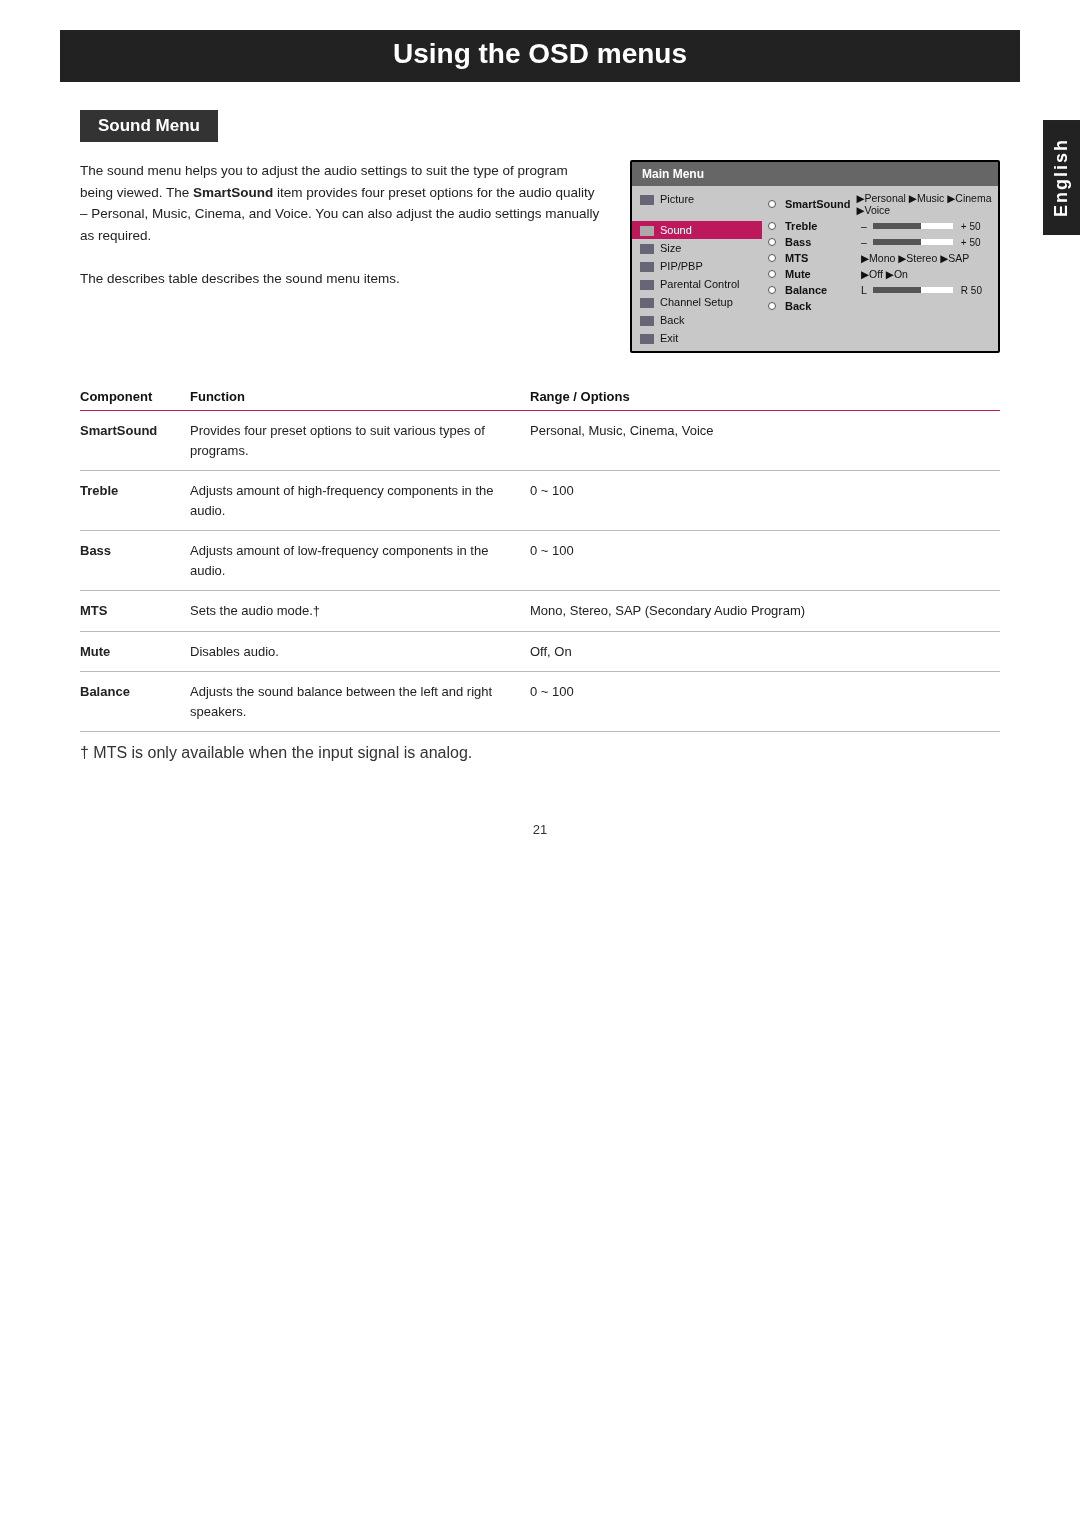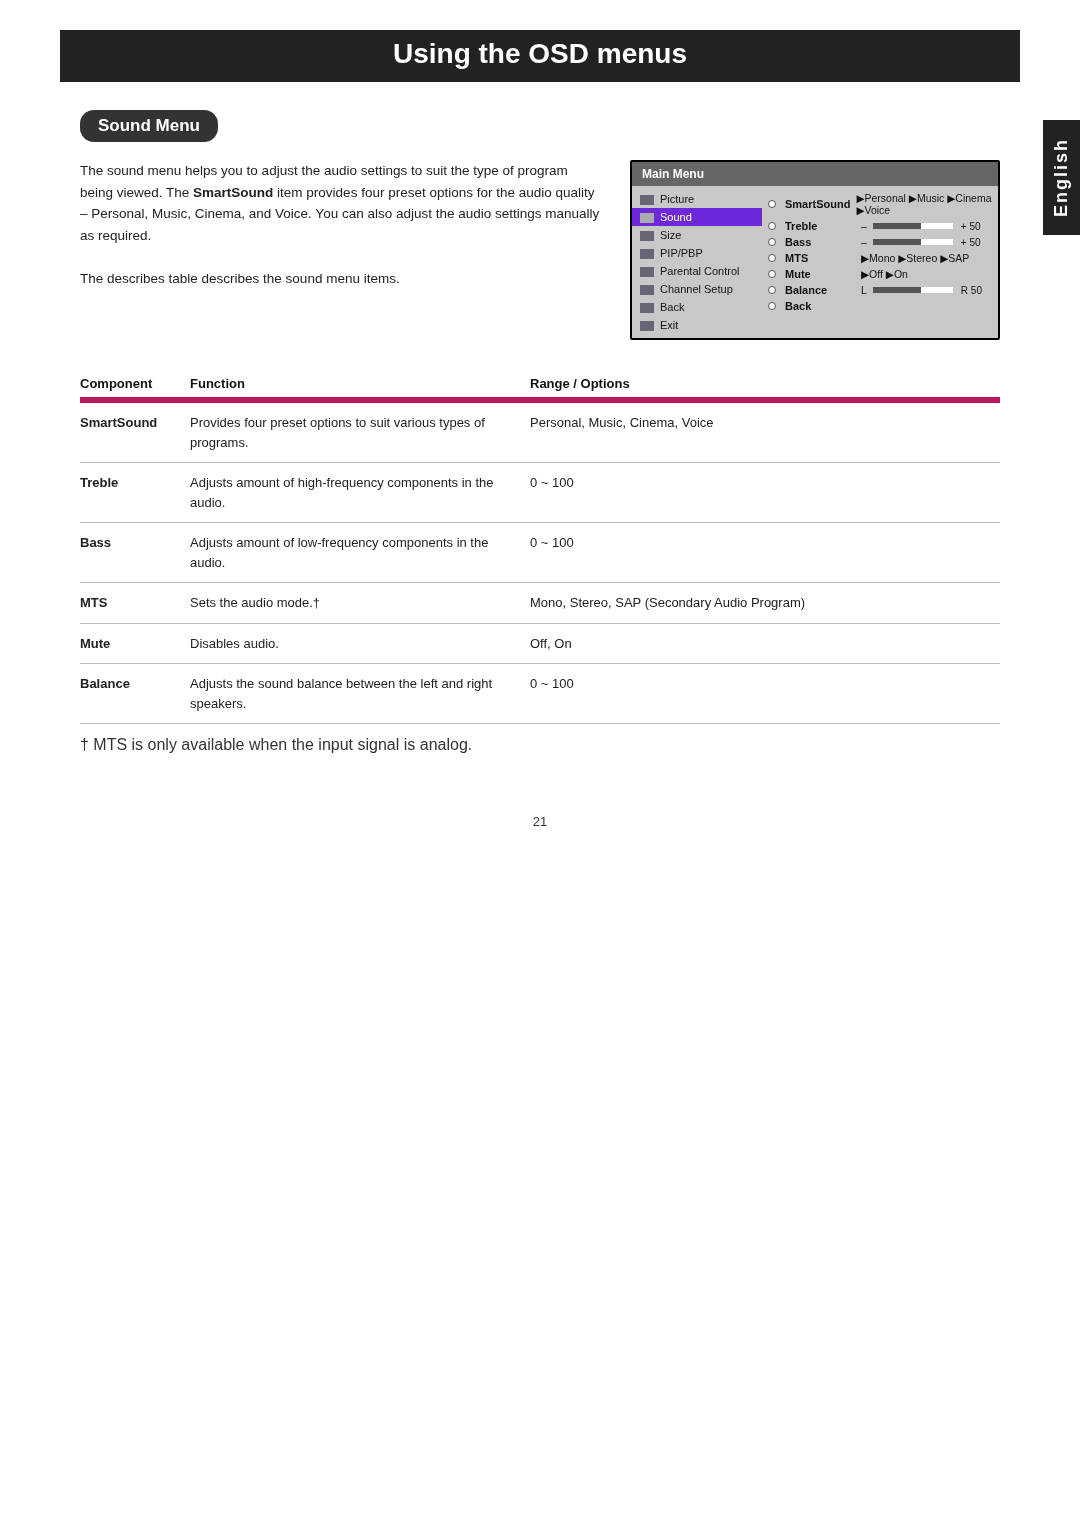--- a/index.html
+++ b/index.html
@@ -48,21 +48,20 @@
     
     .section-heading {
       background: #333;
       color: #fff;
       display: inline-block;
       padding: 6px 18px;
       font-size: 17px;
       font-weight: bold;
       margin-top: 28px;
       margin-bottom: 18px;
-      border-radius: 14px;
     }
 
     
     .intro-row {
       display: flex;
       gap: 30px;
       margin-bottom: 30px;
       align-items: flex-start;
     }
 
@@ -110,22 +109,23 @@
     .osd-menu-item {
       display: flex;
       align-items: flex-end;
       padding: 3px 8px;
       font-size: 11px;
       color: #111;
       gap: 4px;
     }
 
     .osd-menu-item.active {
-      background: #6d28d9;
+      background: #be185d;
       color: #fff;
+      margin-top: 13px;
     }
 
     .osd-menu-item .icon-sq {
       width: 14px;
       height: 10px;
       background: #555;
       display: inline-block;
       margin-right: 2px;
     }
 
@@ -187,21 +187,21 @@
     .table-section {
       margin-top: 10px;
     }
 
     .data-table {
       width: 100%;
       border-collapse: collapse;
     }
 
     .data-table thead tr {
-      border-bottom: 6px solid #be185d;
+      border-bottom: 1px solid #be185d;
     }
 
     .data-table th {
       text-align: left;
       font-size: 13px;
       font-weight: bold;
       padding: 6px 8px 6px 0;
       color: #111;
     }
 

